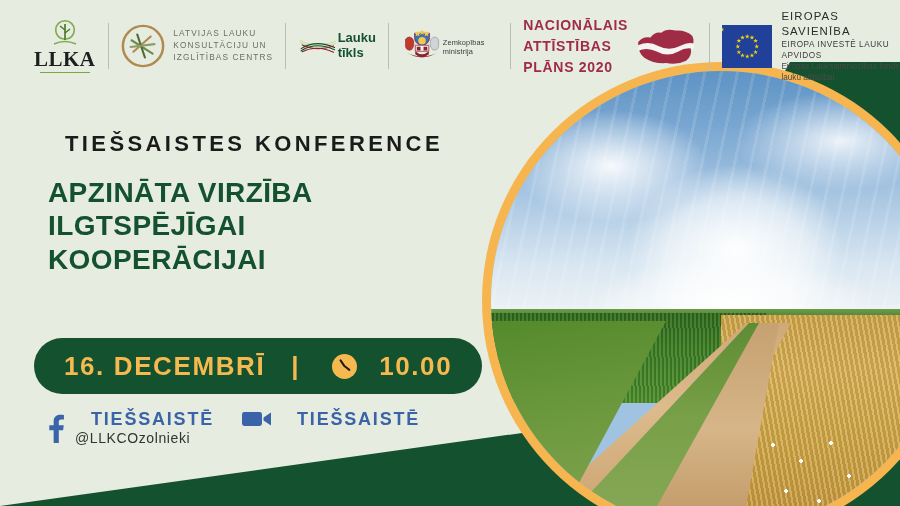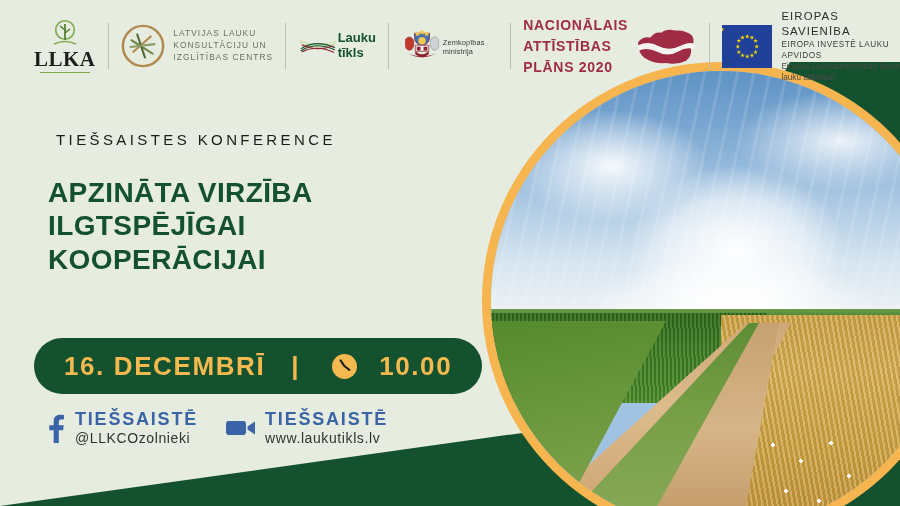--- a/index.html
+++ b/index.html
@@ -150,22 +150,22 @@
 
   
   .eu-flag{width:64px;height:43px;background:#21409a;position:relative;}
   .eu-txt{margin-left:9px;}
   .eu-t1{font-size:11.4px;letter-spacing:1.1px;color:#2b2b2b;line-height:1.3;}
   .eu-t2{font-size:8.2px;letter-spacing:.55px;color:#3a3a3a;line-height:1.35;}
   .eu-t3{font-size:8.2px;color:#4a4a4a;line-height:1.35;}
 
   
   .kicker{
-    position:absolute;left:56px;top:131px;z-index:6;
-    font-size:15px;font-weight:400;letter-spacing:3.4px;color:#1b1b1b;
+    position:absolute;left:65px;top:131px;z-index:6;
+    font-size:22px;font-weight:700;letter-spacing:3.4px;color:#1b1b1b;
   }
   .headline{
     position:absolute;left:48px;top:176px;z-index:6;
     font-size:28px;font-weight:700;line-height:1.19;letter-spacing:.4px;color:#14512e;
     white-space:pre-line;
   }
   .datebadge{
     position:absolute;left:34px;top:338px;z-index:6;
     height:56px;border-radius:28px;background:#14512e;
     display:flex;align-items:center;padding:0 30px;gap:16px;
@@ -177,21 +177,21 @@
   }
   .clock:before{content:"";position:absolute;left:11.5px;top:4px;width:2px;height:9px;background:#1b1b1b;border-radius:1px;transform-origin:bottom center;transform:rotate(-34deg);}
   .clock:after{content:"";position:absolute;left:11.5px;top:6.5px;width:2px;height:6.5px;background:#1b1b1b;border-radius:1px;transform-origin:bottom center;transform:rotate(128deg);}
 
   .socials{
     position:absolute;left:44px;top:409px;z-index:6;
     display:flex;align-items:flex-start;gap:28px;
   }
   .soc{display:flex;align-items:center;gap:9px;}
   .soc-txt{display:flex;flex-direction:column;}
-  .soc-t1{font-size:18px;font-weight:700;letter-spacing:1.8px;color:#3a63a8;line-height:1.15;}
+  .soc-t1{font-size:18px;font-weight:700;letter-spacing:1.8px;color:#3a63a8;line-height:1.15;margin-left:16px;}
   .soc-t2{font-size:14px;letter-spacing:.6px;color:#333;line-height:1.2;}
   .fb-icon{width:22px;height:30px;position:relative;flex:none;}
   .cam-icon{width:30px;height:20px;position:relative;flex:none;}
 </style>
 </head>
 <body>
 
 <div id="poster">
 
   <div class="shape-green-tr2"></div>
@@ -357,19 +357,18 @@
       </div>
     </div>
 
     <div class="soc">
       <svg class="cam-icon" viewBox="0 0 30 20">
         <rect x="0" y="3" width="20" height="14" rx="2.4" fill="#3a63a8"></rect>
         <path d="M21.5 8.4 L29 3.5 V16.5 L21.5 11.6 Z" fill="#3a63a8"></path>
       </svg>
       <div class="soc-txt">
         <div class="soc-t1">TIEŠSAISTĒ</div>
-        <div class="soc-t2">www.laukutikls.lv</div>
       </div>
     </div>
 
   </div>
 
 </div>
 
 </body></html>

